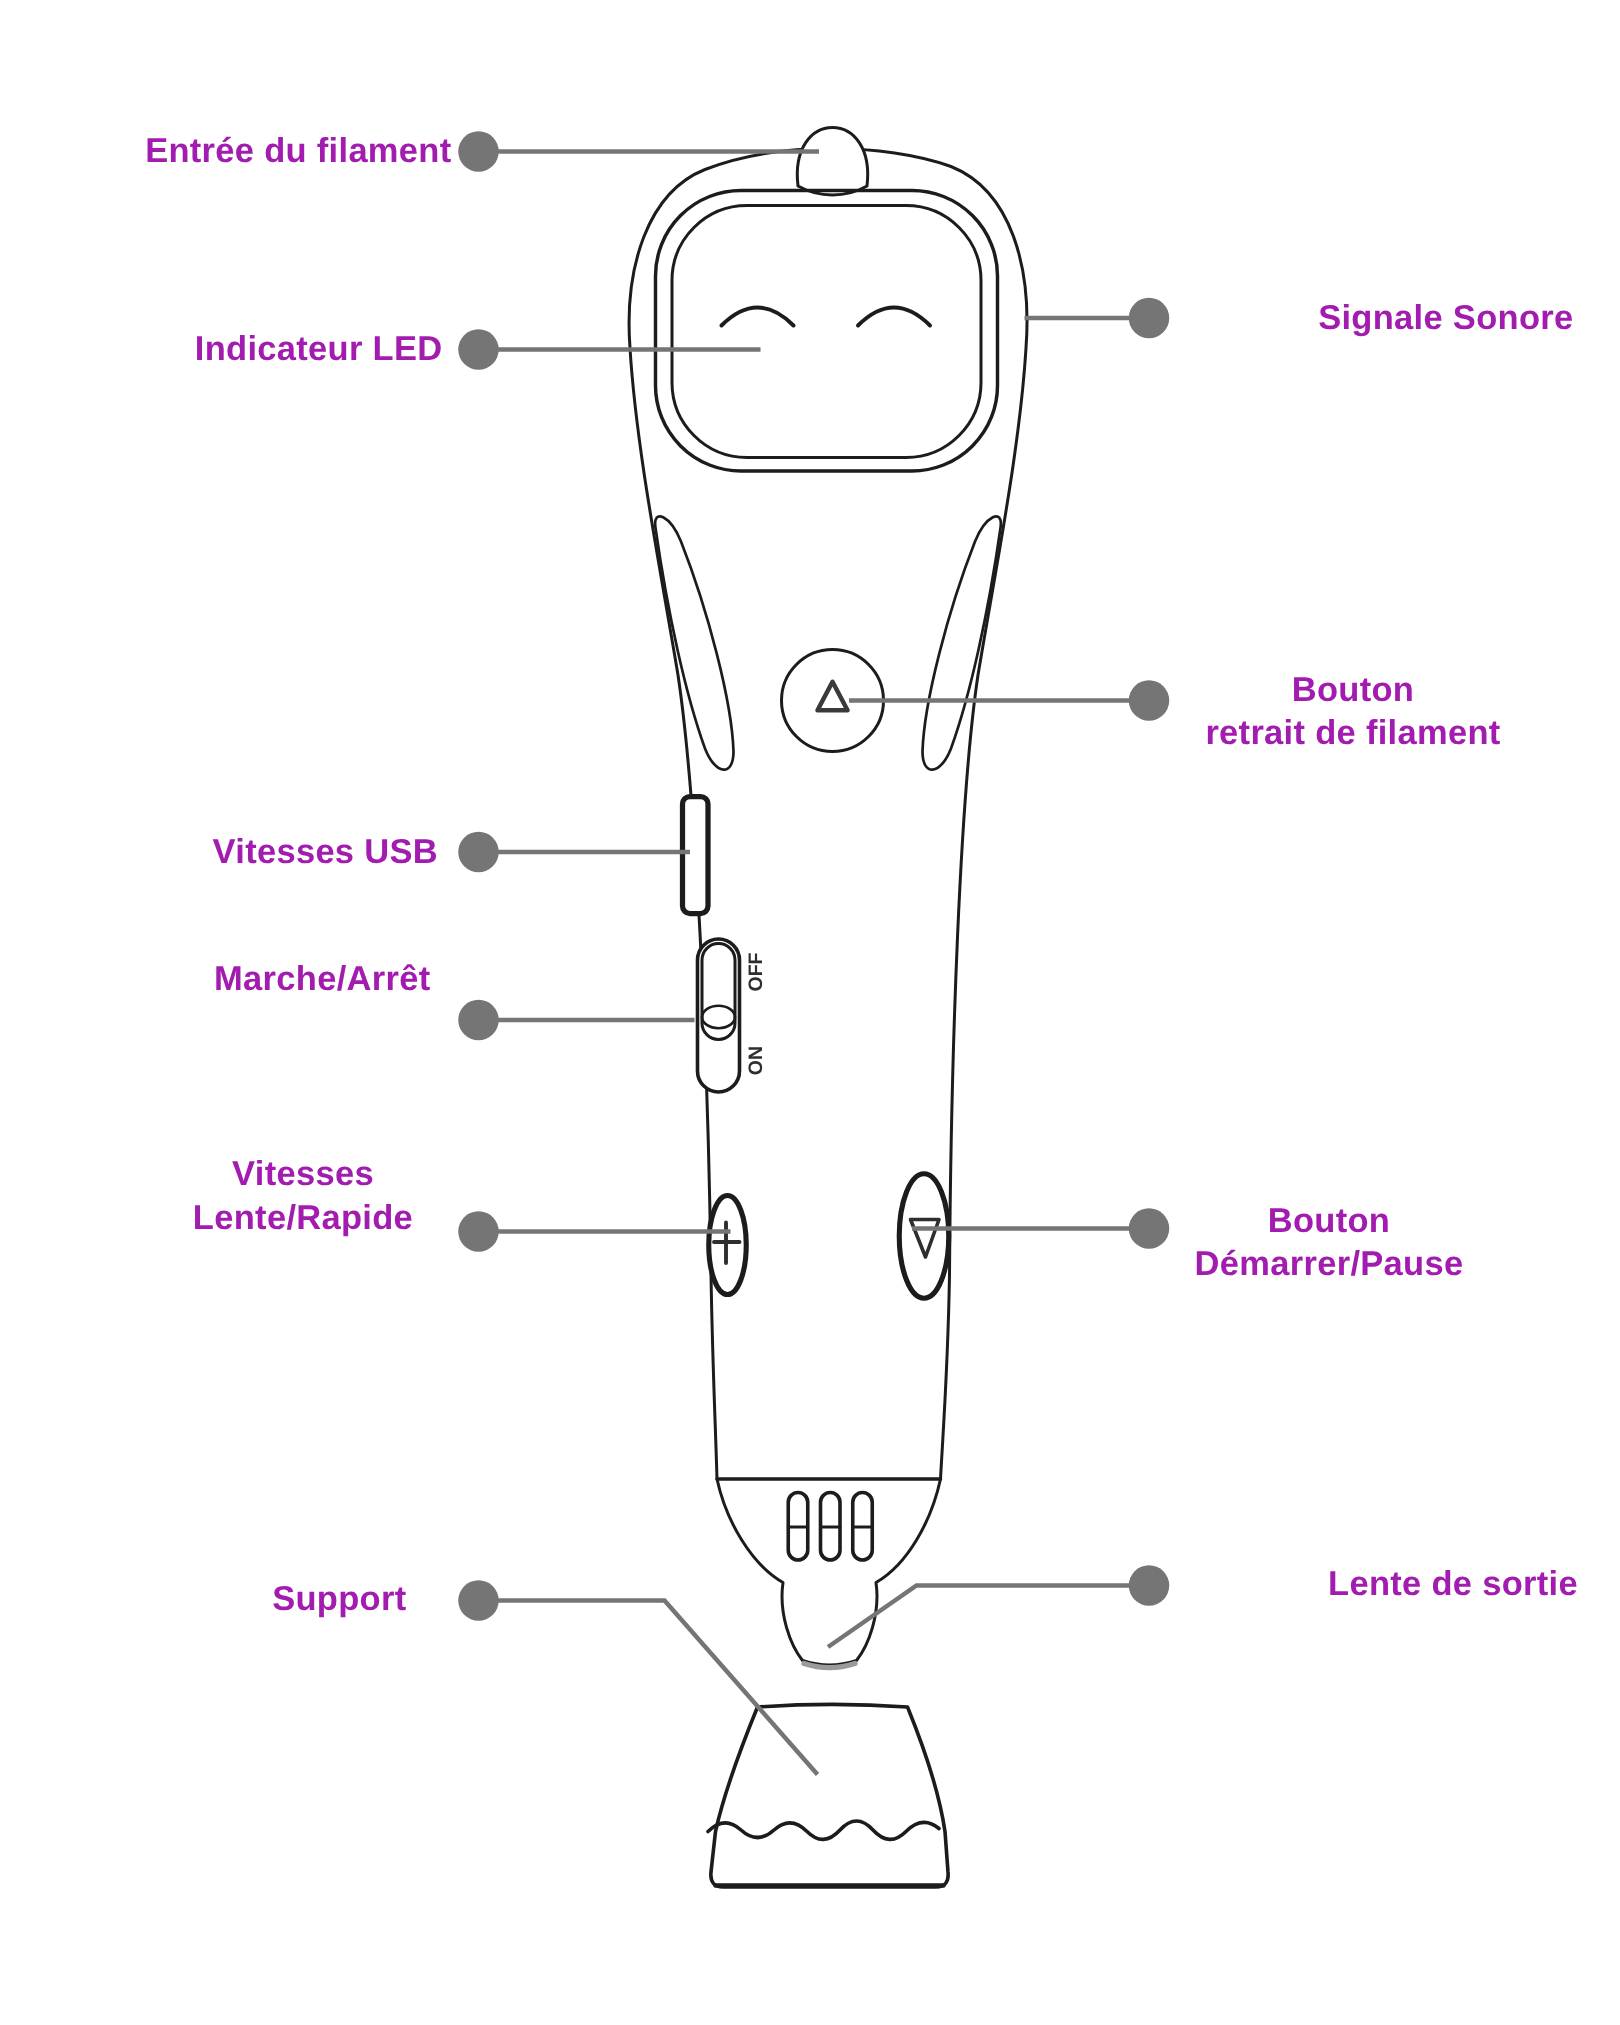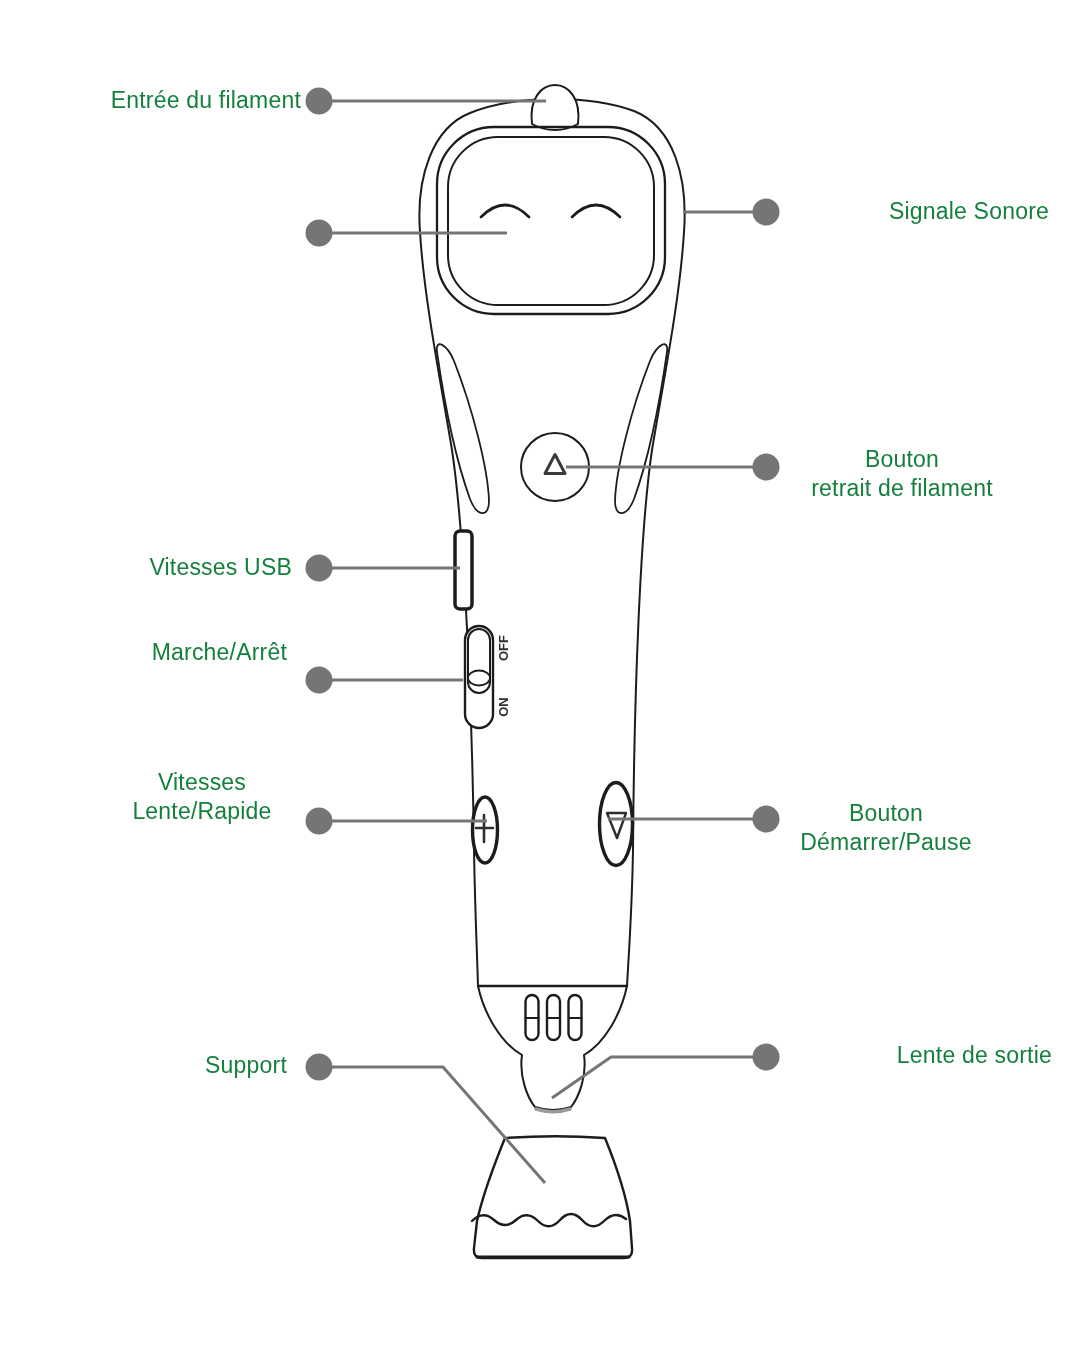--- a/index.html
+++ b/index.html
@@ -6,24 +6,24 @@
   .canvas{
     position:relative;
     width:1080px;height:1350px;
     background:#ffffff;
     overflow:hidden;
     font-family:"Liberation Sans", sans-serif;
   }
   .pen-svg{position:absolute;left:0;top:0;}
   .label{
     position:absolute;
-    font-weight:400;
+    font-weight:700;
     font-size:23px;
     line-height:29px;
-    color:#15803d;
+    color:#a21caf;
     white-space:pre-line;
     letter-spacing:.2px;
   }
   .align-right{text-align:right;}
   .align-center{text-align:center;}
   .align-left{text-align:right;}
 </style>
 </head>
 <body>
 
@@ -128,33 +128,34 @@
       <circle cx="319" cy="680" r="13.5"></circle>
       <circle cx="319" cy="821" r="13.5"></circle>
       <circle cx="766" cy="819" r="13.5"></circle>
       <circle cx="319" cy="1067" r="13.5"></circle>
       <circle cx="766" cy="1057" r="13.5"></circle>
     </g>
   </svg>
 
   <div class="label align-right" style="left:30px;  top:86px;   width:271px;">Entrée du filament</div>
 
+  <div class="label align-right" style="left:30px;  top:218px;  width:265px;">Indicateur LED</div>
 
   <div class="label align-left" style="left:789px; top:197px;  width:260px;">Signale Sonore</div>
 
   <div class="label align-center" style="left:770px; top:445px;  width:264px;">Bouton
 retrait de filament</div>
 
   <div class="label align-right" style="left:30px;  top:553px;  width:262px;">Vitesses USB</div>
 
   <div class="label align-right" style="left:30px;  top:638px;  width:257px;">Marche/Arrêt</div>
 
   <div class="label align-center" style="left:74px;  top:768px;  width:256px;">Vitesses
 Lente/Rapide</div>
 
   <div class="label align-center" style="left:754px; top:799px;  width:264px;">Bouton
 Démarrer/Pause</div>
 
-  <div class="label align-right" style="left:30px;  top:1051px; width:257px;">Support</div>
+  <div class="label align-right" style="left:14px;  top:1051px; width:257px;">Support</div>
 
   <div class="label align-left" style="left:792px; top:1041px; width:260px;">Lente de sortie</div>
 
 </div>
 
 </body></html>

